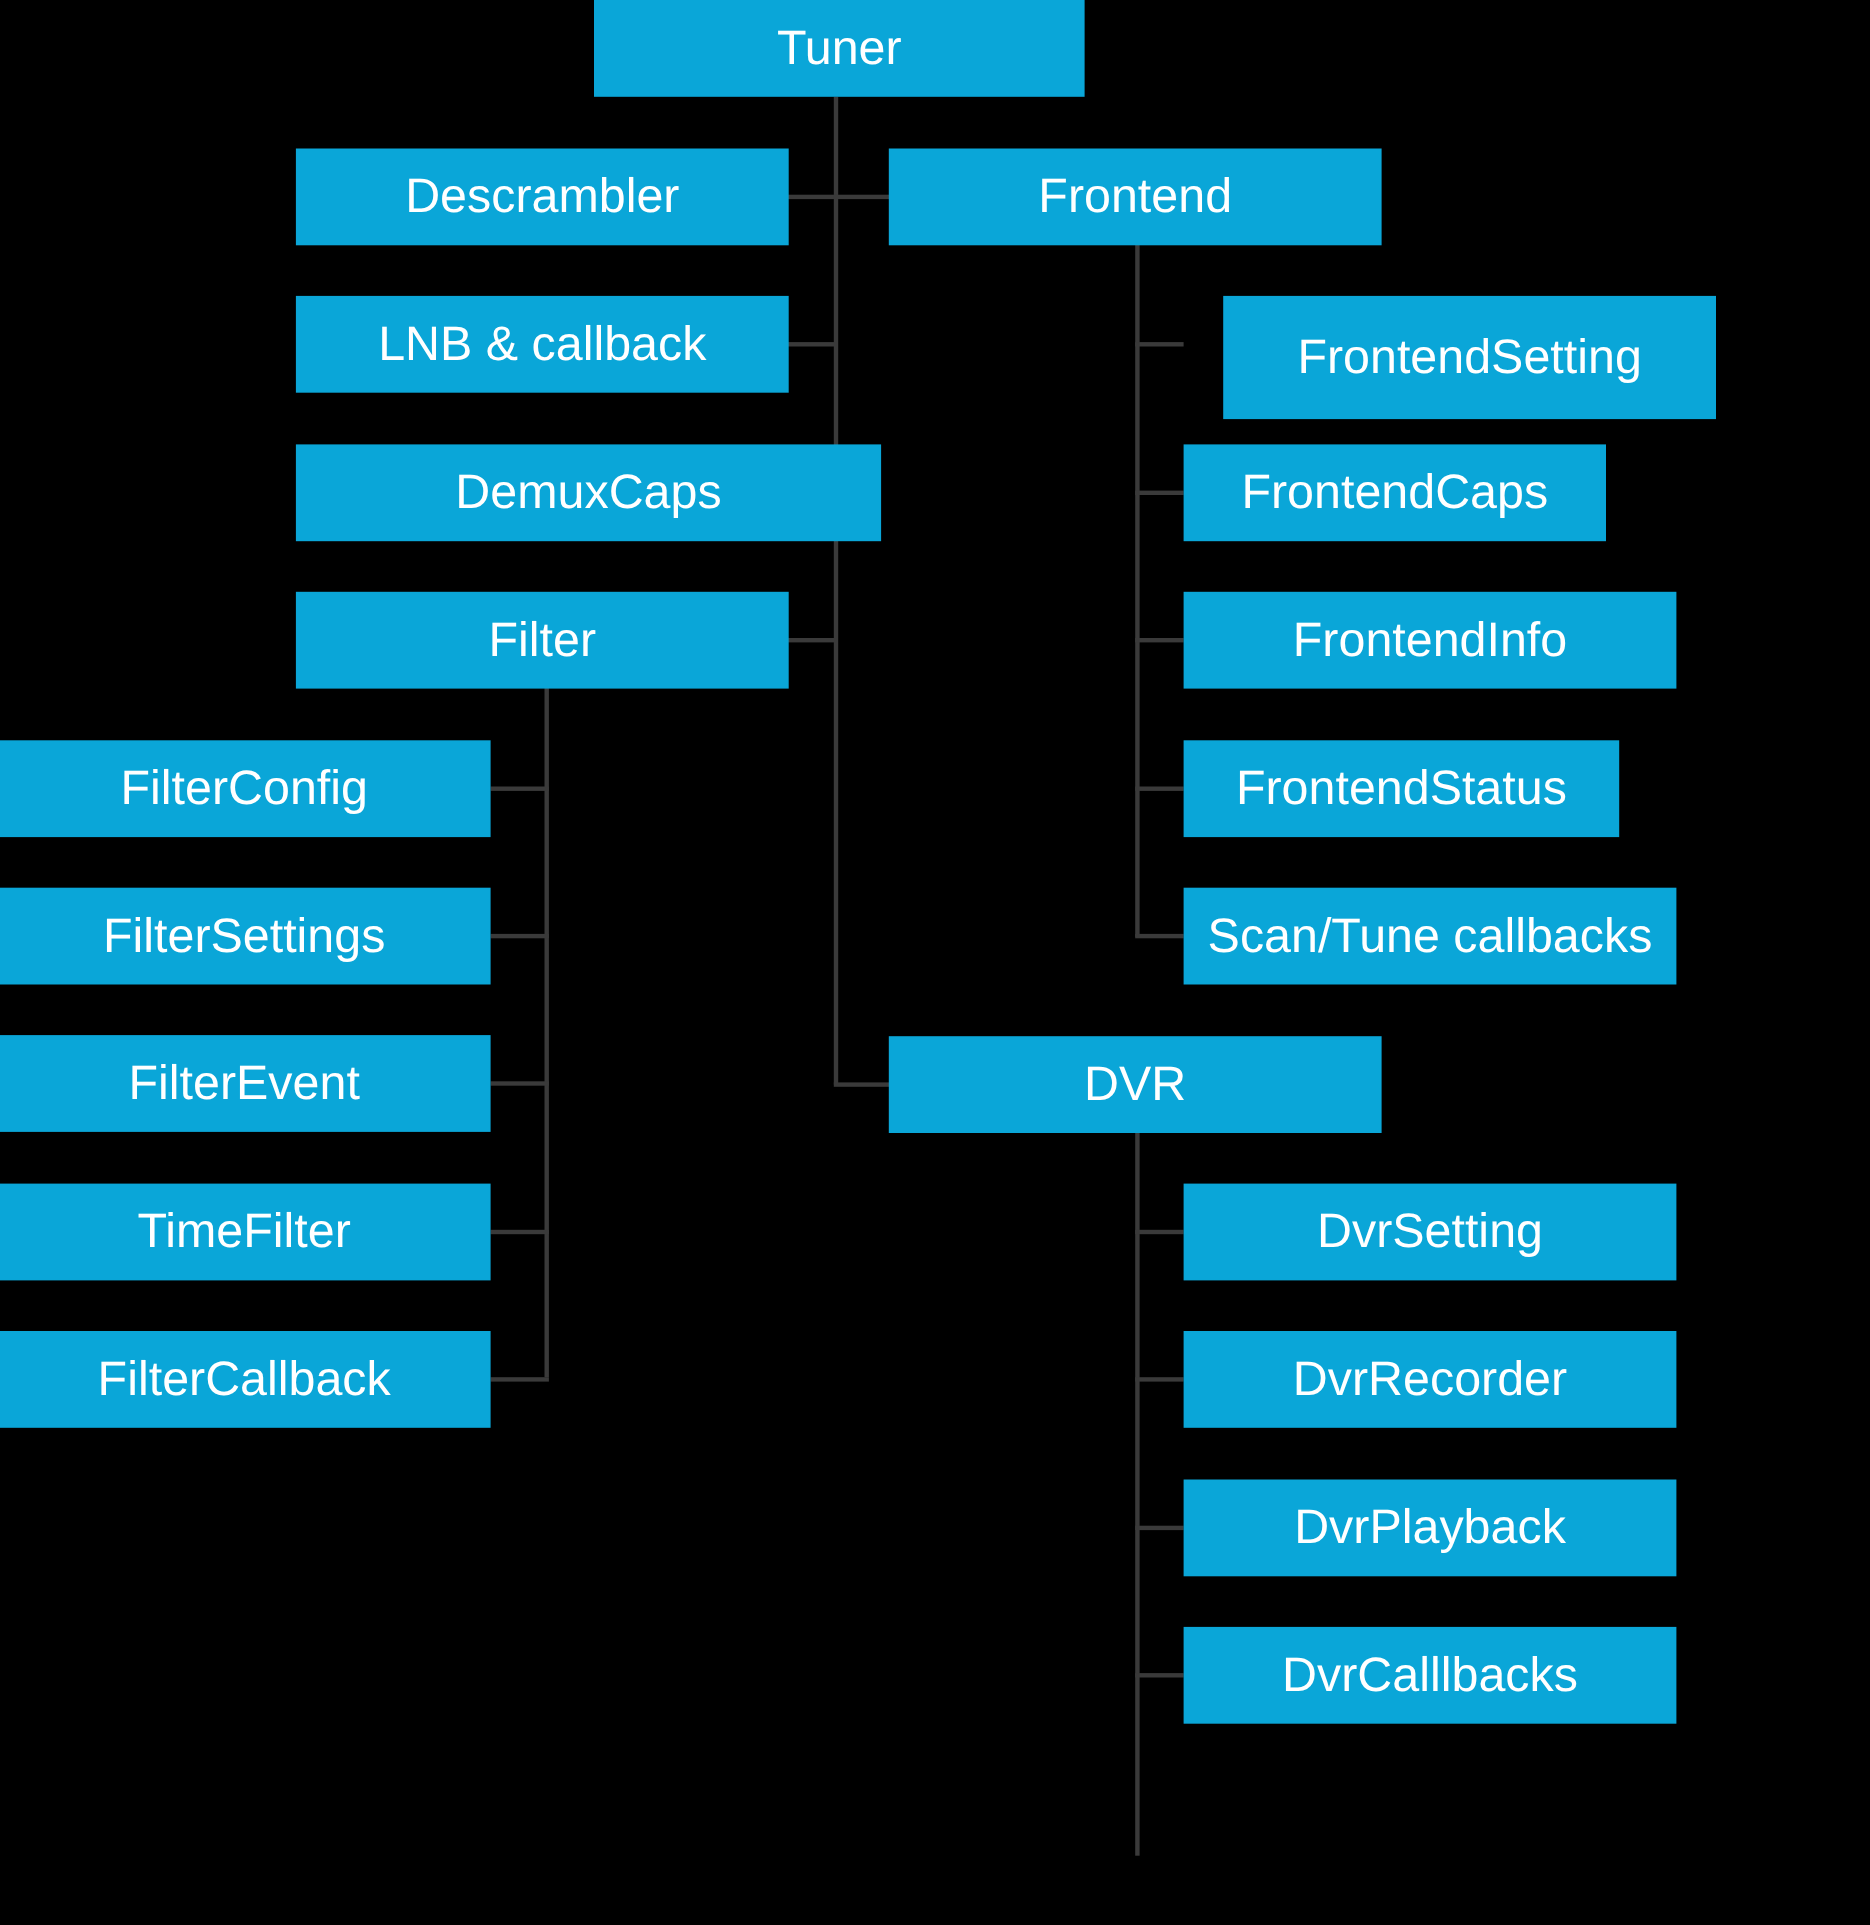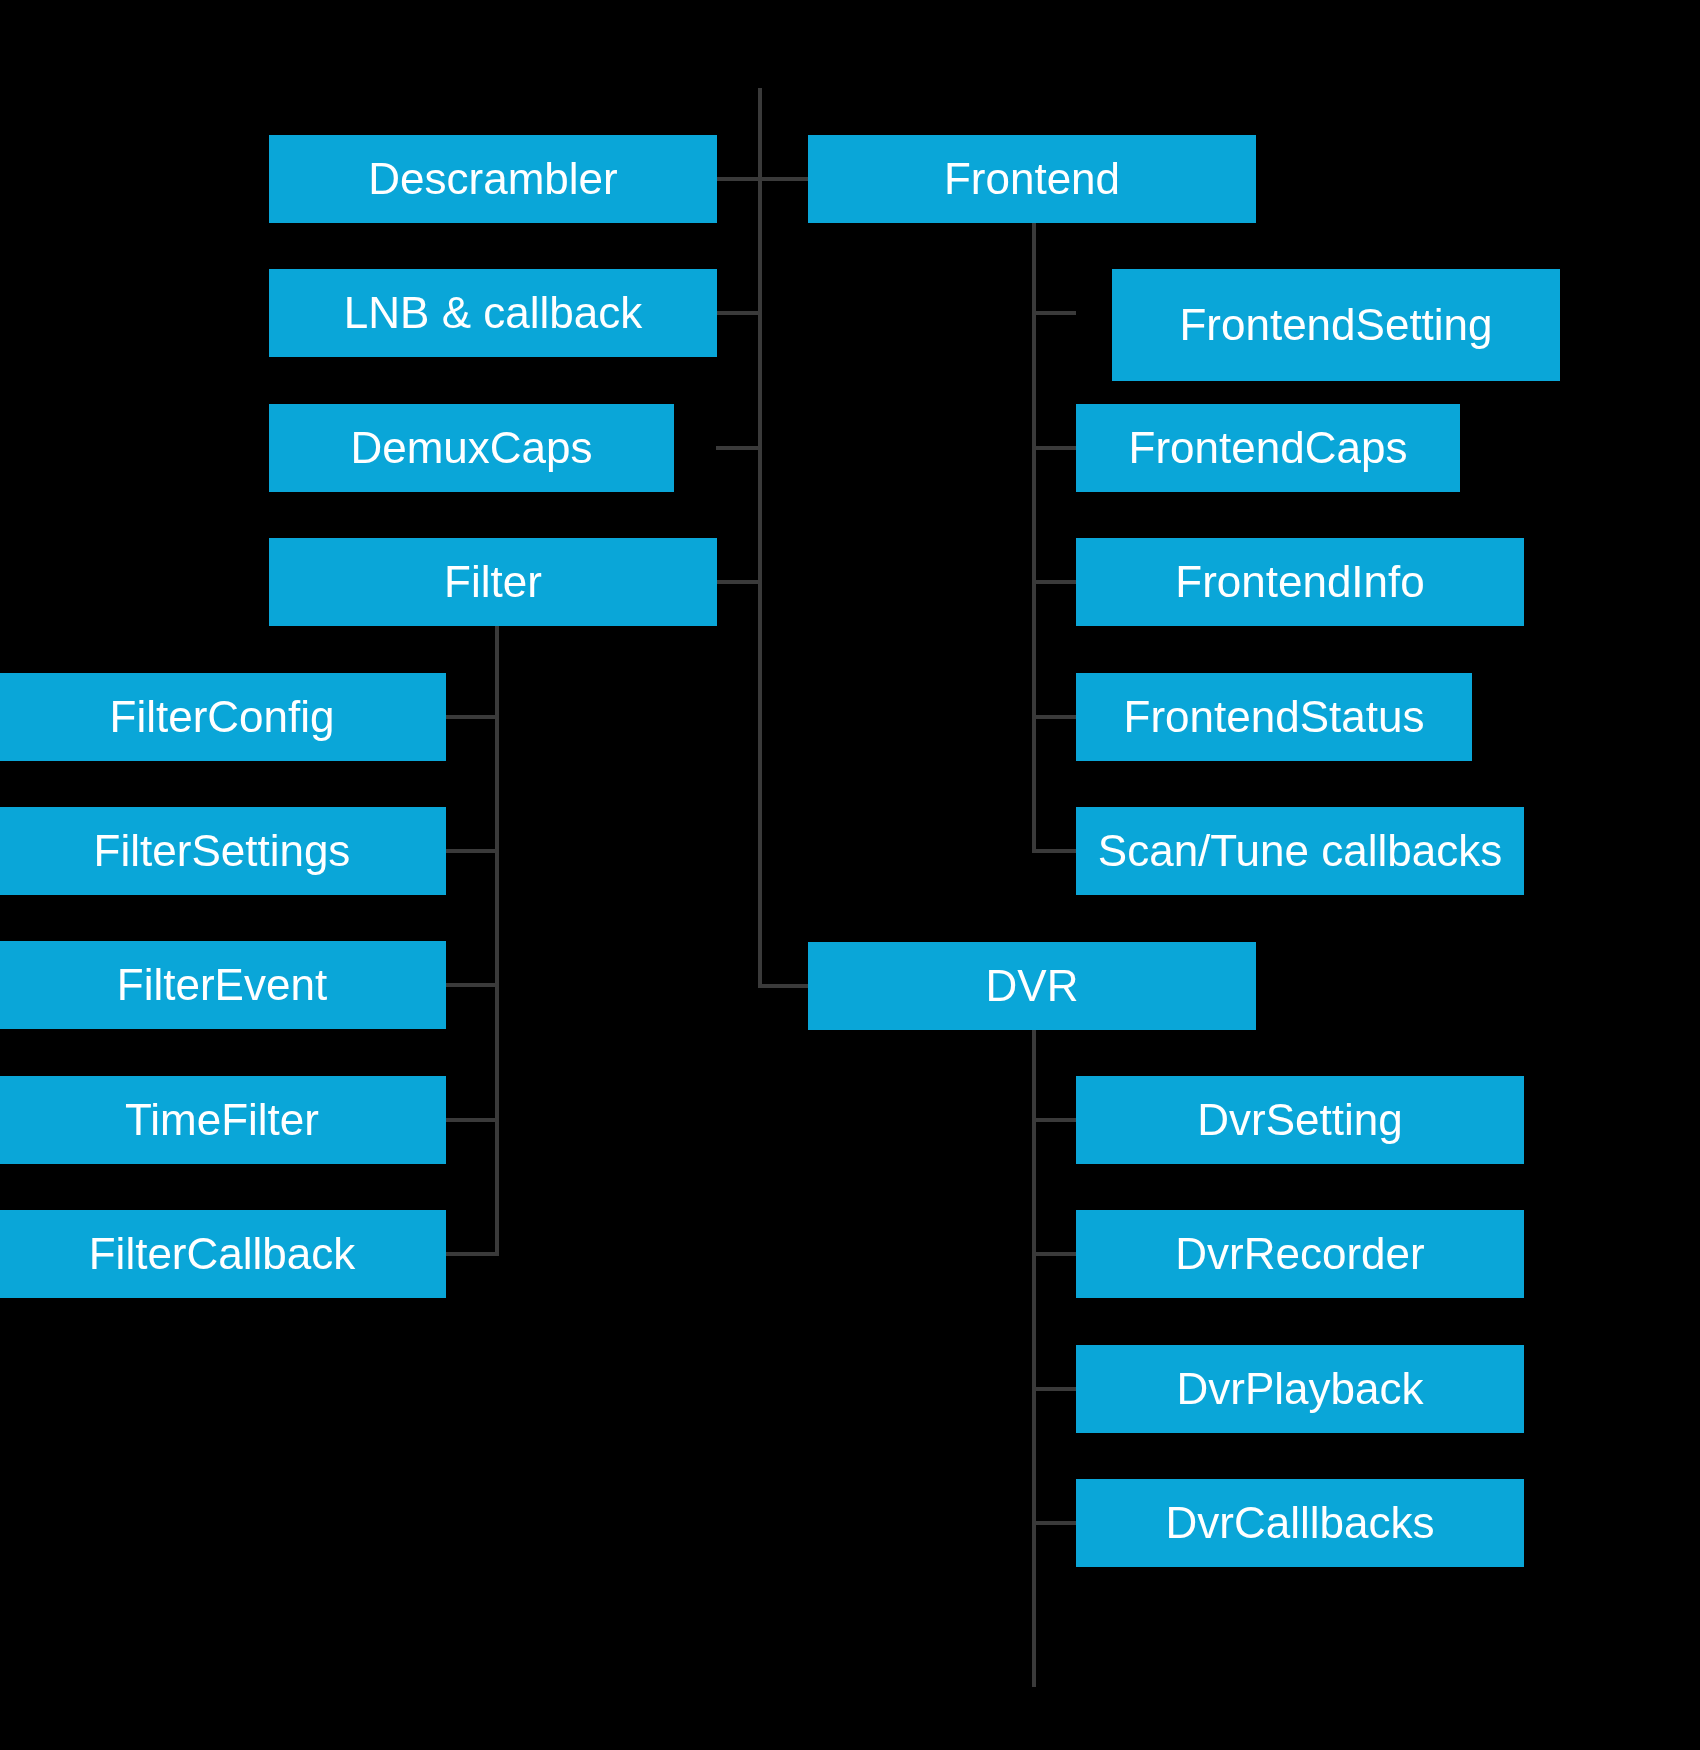--- a/index.html
+++ b/index.html
@@ -71,28 +71,31 @@
   <div class="edge h" style="left:1032px; top:580px; width:44px;"></div>
   <div class="edge h" style="left:1032px; top:715px; width:44px;"></div>
   <div class="edge h" style="left:1032px; top:849px; width:44px;"></div>
 
   <div class="edge v" style="left:1032px; top:1027px; height:660px;"></div>
   <div class="edge h" style="left:1032px; top:1118px; width:44px;"></div>
   <div class="edge h" style="left:1032px; top:1252px; width:44px;"></div>
   <div class="edge h" style="left:1032px; top:1387px; width:44px;"></div>
   <div class="edge h" style="left:1032px; top:1521px; width:44px;"></div>
 
+  <div class="node" style="left:540px; top:0px; width:446px; height:88px;">
+    <span>Tuner</span>
+  </div>
 
   <div class="node" style="left:269px; top:135px; width:448px; height:88px;">
     <span>Descrambler</span>
   </div>
   <div class="node" style="left:269px; top:269px; width:448px; height:88px;">
     <span>LNB &amp; callback</span>
   </div>
-  <div class="node" style="left:269px; top:404px; width:405px; height:88px;">
+  <div class="node" style="left:269px; top:404px; width:532px; height:88px;">
     <span>DemuxCaps</span>
   </div>
   <div class="node" style="left:269px; top:538px; width:448px; height:88px;">
     <span>Filter</span>
   </div>
 
   <div class="node" style="left:808px; top:942px; width:448px; height:88px;">
     <span>DVR</span>
   </div>
   <div class="node" style="left:808px; top:135px; width:448px; height:88px;">

